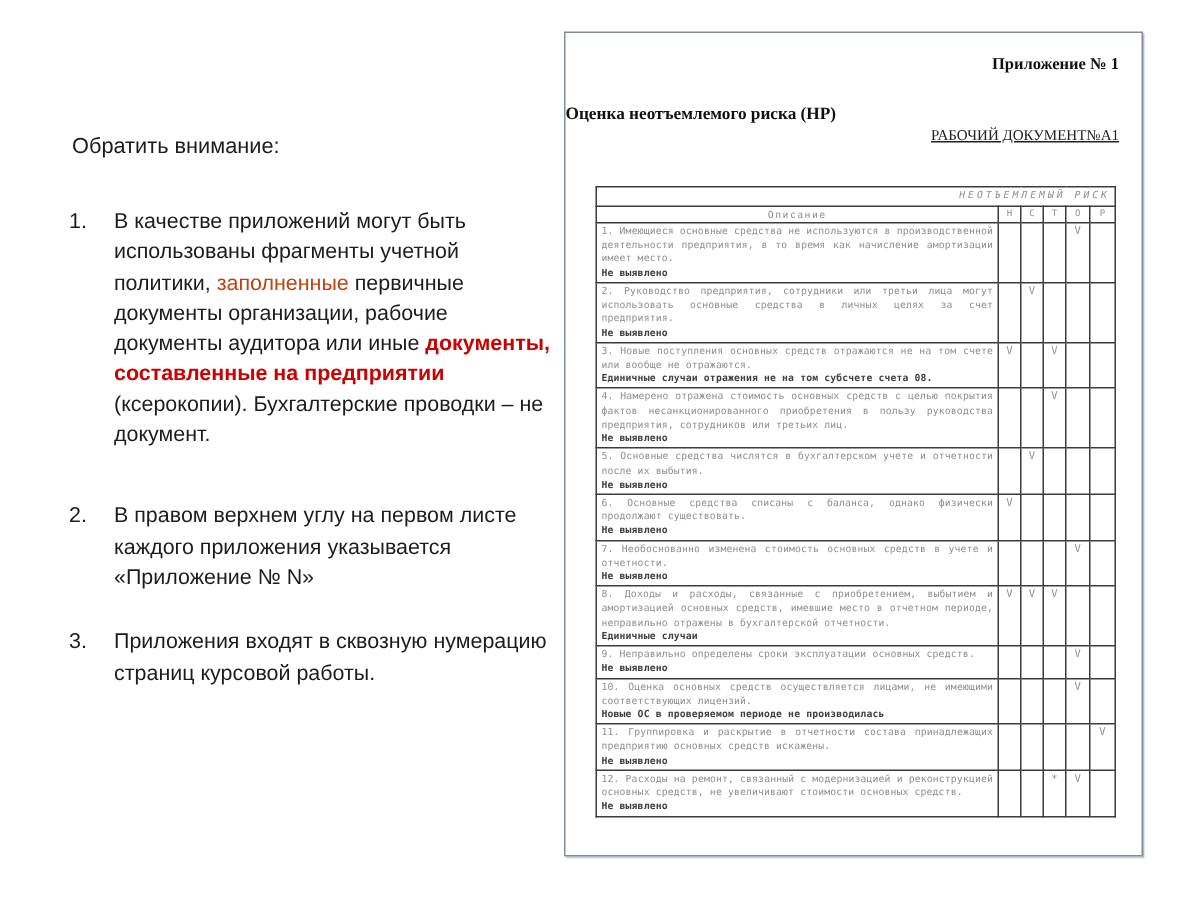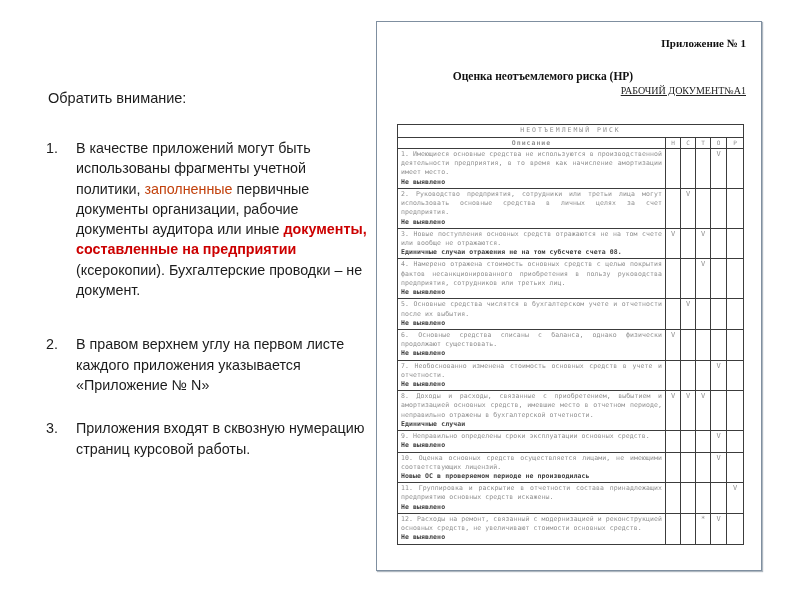--- a/index.html
+++ b/index.html
@@ -18,32 +18,32 @@
   .notes .itext{flex:1;}
   .seg-normal{color:#1c1c1c;}
   .seg-red{color:#c2410c;}
   .seg-red-bold{color:#cc0000;font-weight:700;}
 
   
   .page{position:absolute;left:376px;top:21px;width:384px;height:548px;background:#fff;
         border:1px solid #7f8fa0;box-shadow:1px 1px 1px rgba(110,125,140,.55);}
   .corner-label{position:absolute;top:15px;right:15px;font-family:Liberation Serif, serif;
         font-size:11px;font-weight:700;color:#111;}
-  .doc-title{position:absolute;top:48px;left:0;right:52px;text-align:center;
+  .doc-title{position:absolute;top:48px;left:0;right:52px;
         font-family:"Liberation Serif",serif;font-size:11.5px;font-weight:700;color:#111;}
   .doc-sub{position:absolute;top:63px;right:15px;font-family:"Liberation Serif",serif;
         font-size:10px;color:#222;text-decoration:underline;}
 
   
   .risk-table{position:absolute;left:20px;top:102px;width:346px;border-collapse:collapse;
         table-layout:fixed;font-family:"DejaVu Sans Mono","Liberation Mono",monospace;
         color:#8f8f8f;}
   .risk-table th,.risk-table td{border:1px solid #3c3c3c;padding:1px 3px;vertical-align:top;}
-  .banner{font-size:6.5px;font-weight:400;letter-spacing:2px;text-align:center;color:#8f8f8f;height:10px;}
-  .desc-h{font-size:6.5px;font-weight:700;letter-spacing:1px;text-align:center;color:#8f8f8f;}
+  .banner{font-size:6.5px;font-weight:400;letter-spacing:2px;text-align:right;color:#8f8f8f;height:10px;font-style:italic;}
+  .desc-h{font-size:6.5px;font-weight:400;letter-spacing:1px;text-align:center;color:#8f8f8f;}
   .grade-h{font-size:6px;font-weight:400;text-align:center;color:#8f8f8f;padding:1px 0;}
   .rowtext{font-size:6.5px;line-height:1.42;text-align:justify;letter-spacing:.1px;}
   .rownote{font-size:6.5px;line-height:1.42;font-weight:700;color:#3f3f3f;letter-spacing:.1px;}
   .mark{font-size:7px;text-align:center;color:#8f8f8f;padding:0;vertical-align:middle;}
 </style>
 </head>
 <body>
 
 <div class="slide">
 

